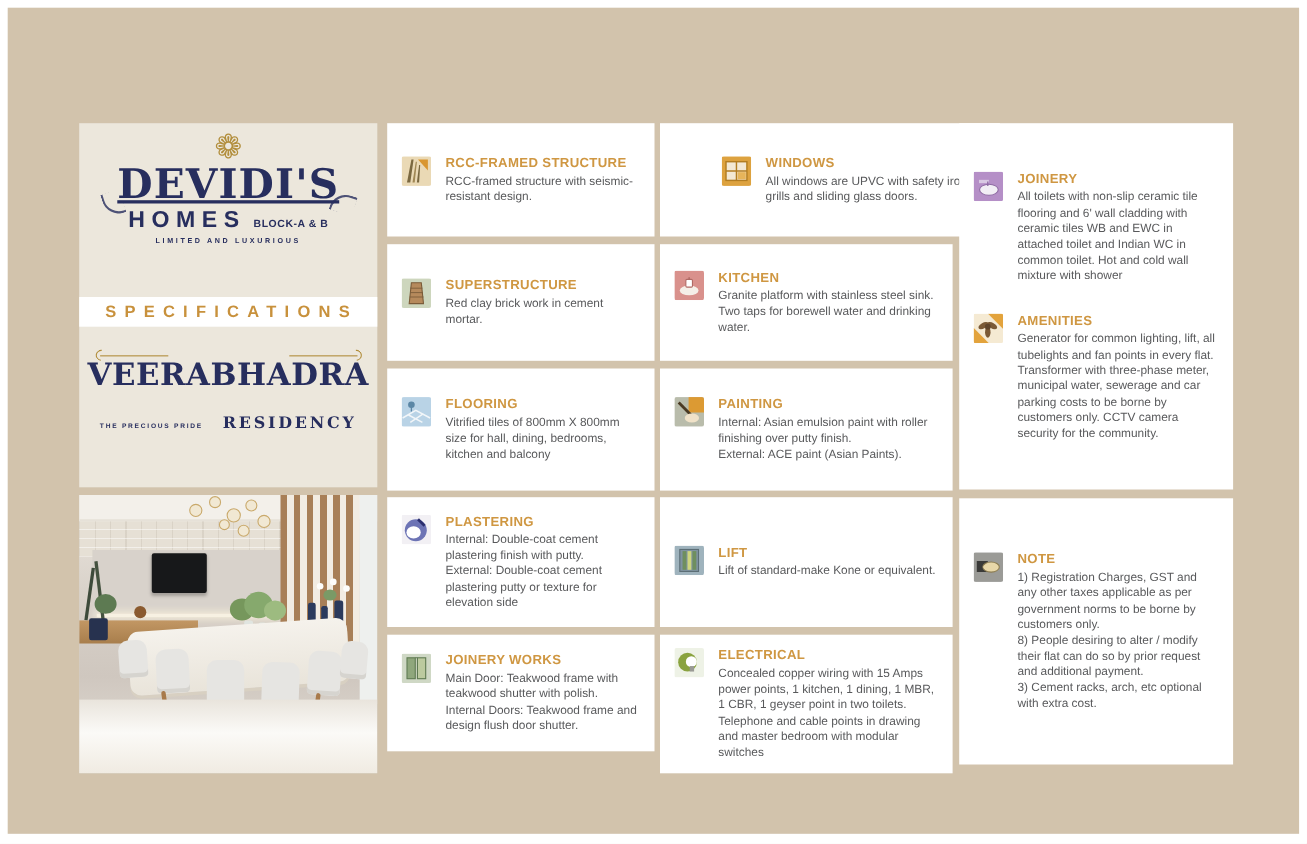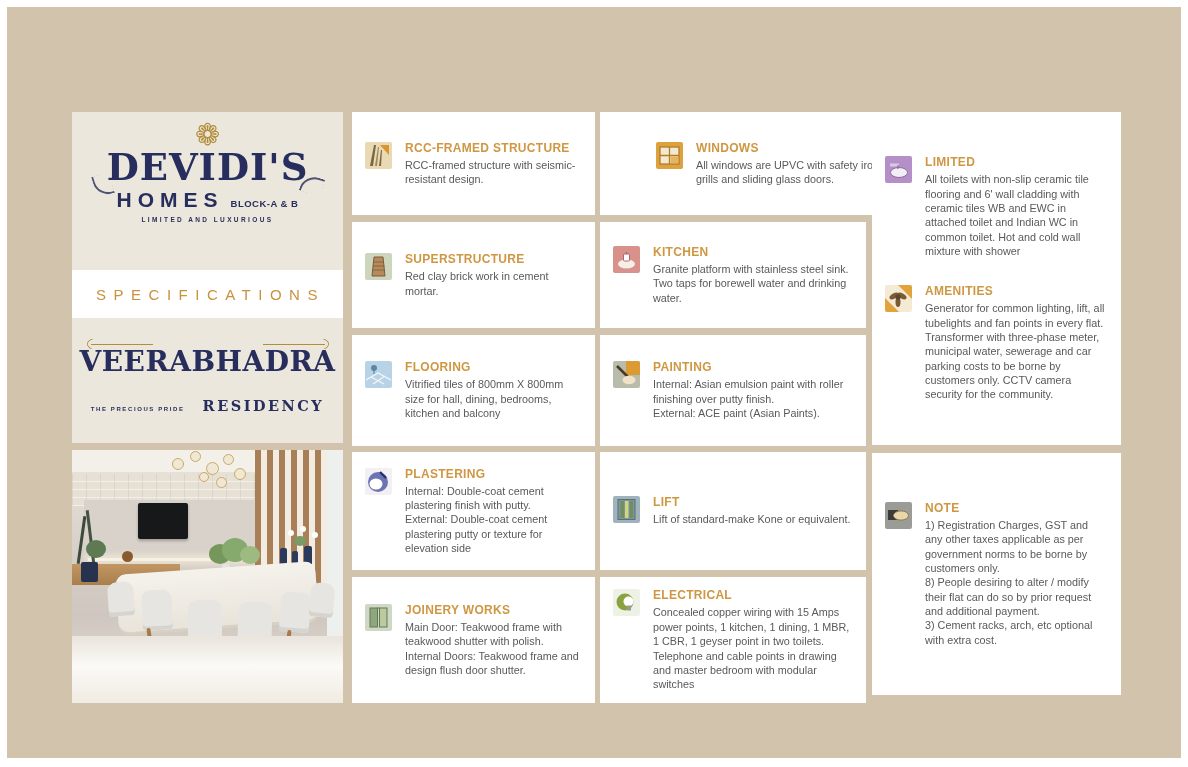--- a/index.html
+++ b/index.html
@@ -5,31 +5,31 @@
   html,body{margin:0;padding:0;background:#fff;}
   .canvas{position:relative;width:1188px;height:767px;background:#ffffff;overflow:hidden;
           font-family:"Liberation Sans",sans-serif;}
   .bg{position:absolute;left:7px;top:7px;right:7px;bottom:9px;background:#d2c3ac;}
 
   
   .brand-panel{position:absolute;left:72px;top:112px;width:271px;height:331px;background:#ece7dc;}
   .logo-top{position:relative;height:158px;text-align:center;color:#272e5e;}
   .flower{font-size:30px;line-height:30px;color:#b28e3c;padding-top:8px;}
   .brand-name{font-family:"DejaVu Serif","Liberation Serif",serif;font-weight:bold;
-              font-size:37px;line-height:38px;letter-spacing:1px;margin-top:-2px;}
+              font-size:37px;line-height:38px;letter-spacing:1px;margin-top:-2px;text-decoration:underline;}
   .curl{position:absolute;width:16px;height:20px;border-left:2px solid #272e5e;border-bottom:2px solid #272e5e;
         border-radius:0 0 0 16px;opacity:.8;}
   .curl.l{left:22px;top:62px;transform:rotate(-18deg);}
   .curl.r{right:22px;top:62px;transform:rotate(108deg);}
   .brand-sub-row{display:flex;justify-content:center;align-items:baseline;gap:7px;margin-top:2px;}
   .brand-sub{font-family:Liberation Sans, sans-serif;font-weight:bold;font-size:21px;letter-spacing:6px;}
   .brand-block{font-size:9.5px;font-weight:bold;letter-spacing:.5px;}
   .brand-tagline{font-size:6.5px;font-weight:bold;letter-spacing:2.4px;margin-top:4px;}
-  .spec-strip{height:48px;background:#ffffff;display:flex;align-items:center;justify-content:center;
-              color:#c8913c;font-weight:normal;font-size:15px;letter-spacing:7.5px;padding-left:6px;}
+  .spec-strip{height:27px;background:#ffffff;display:flex;align-items:center;justify-content:center;
+              color:#c8913c;font-weight:bold;font-size:15px;letter-spacing:7.5px;padding-left:6px;}
   .logo-bottom{position:relative;height:136px;text-align:center;color:#272e5e;padding-top:20px;box-sizing:border-box;}
   .orn-row{display:flex;justify-content:center;gap:110px;margin-bottom:2px;}
   .orn-line{width:62px;height:0;border-top:1.5px solid #b28e3c;margin-top:6px;position:relative;}
   .orn-line:before{content:"";position:absolute;top:-6px;width:8px;height:8px;border:1.5px solid #b28e3c;
                    border-radius:50%;border-bottom-color:transparent;border-right-color:transparent;}
   .orn-line.l:before{left:-4px;transform:rotate(-40deg);}
   .orn-line.r:before{right:-4px;transform:rotate(130deg);}
   .project-name{font-family:"DejaVu Serif","Liberation Serif",serif;font-weight:bold;font-size:28px;
                 line-height:30px;letter-spacing:.5px;}
   .project-row{display:flex;justify-content:center;align-items:baseline;gap:18px;margin-top:20px;}
@@ -74,21 +74,21 @@
   .card{position:absolute;background:#ffffff;display:flex;align-items:center;}
   .card-inner{display:flex;gap:13px;align-items:flex-start;padding:0 14px 0 13px;}
   .icon{flex:0 0 27px;width:27px;height:27px;border-radius:2px;overflow:hidden;margin-top:1px;}
   .icon svg{display:block;}
   .card-title{color:#cf9742;font-weight:bold;font-size:12px;letter-spacing:.3px;margin-bottom:3px;}
   .card-body{color:#58595b;font-size:10.8px;line-height:1.33;white-space:pre-line;}
   .pos-c1{left:352px;top:112px;width:243px;height:103px;}
   .pos-c2{left:352px;top:222px;width:243px;height:106px;}
   .pos-c3{left:352px;top:335px;width:243px;height:111px;}
   .pos-c4{left:352px;top:452px;width:243px;height:118px;}
-  .pos-c5{left:352px;top:577px;width:243px;height:126px;}
+  .pos-c5{left:352px;top:577px;width:243px;height:106px;}
   .pos-c6{left:600px;top:112px;width:266px;height:103px;padding-left:43px;}
   .pos-c7{left:600px;top:222px;width:266px;height:106px;}
   .pos-c8{left:600px;top:335px;width:266px;height:111px;}
   .pos-c9{left:600px;top:452px;width:266px;height:118px;}
   .pos-c10{left:600px;top:577px;width:266px;height:126px;}
   .pos-c11{left:872px;top:112px;width:249px;height:333px;flex-direction:column;justify-content:center;
            align-items:stretch;gap:26px;}
   .pos-c12{left:872px;top:453px;width:249px;height:242px;}
 </style>
 </head>
@@ -357,21 +357,21 @@
     <div class="card-inner">
       <div class="icon">
         <svg width="27" height="27" viewBox="0 0 27 27">
             <rect width="27" height="27" fill="#b58fc7"></rect>
             <ellipse cx="14" cy="16.5" rx="8.5" ry="5" fill="#f2eef5" stroke="#8e6aa3" stroke-width="1"></ellipse>
             <rect x="5" y="7.5" width="9" height="3" fill="#d9c9e3"></rect>
             <line x1="13" y1="9" x2="13" y2="13" stroke="#8e6aa3" stroke-width="1.2"></line>
           </svg>
       </div>
       <div class="card-text">
-        <div class="card-title">LIMITED</div>
+        <div class="card-title">JOINERY</div>
         <div class="card-body">All toilets with non-slip ceramic tile flooring and 6' wall cladding with ceramic tiles WB and EWC in attached toilet and Indian WC in common toilet. Hot and cold wall mixture with shower</div>
       </div>
     </div>
     <div class="card-inner">
       <div class="icon">
         <svg width="27" height="27" viewBox="0 0 27 27">
             <rect width="27" height="27" fill="#f5ead3"></rect>
             <polygon points="27,0 27,14 13,0" fill="#e3a33c"></polygon>
             <polygon points="0,27 14,27 0,13" fill="#e3a33c"></polygon>
             <ellipse cx="9" cy="11" rx="5" ry="2.5" fill="#7b5a36" transform="rotate(-30 9 11)"></ellipse>

